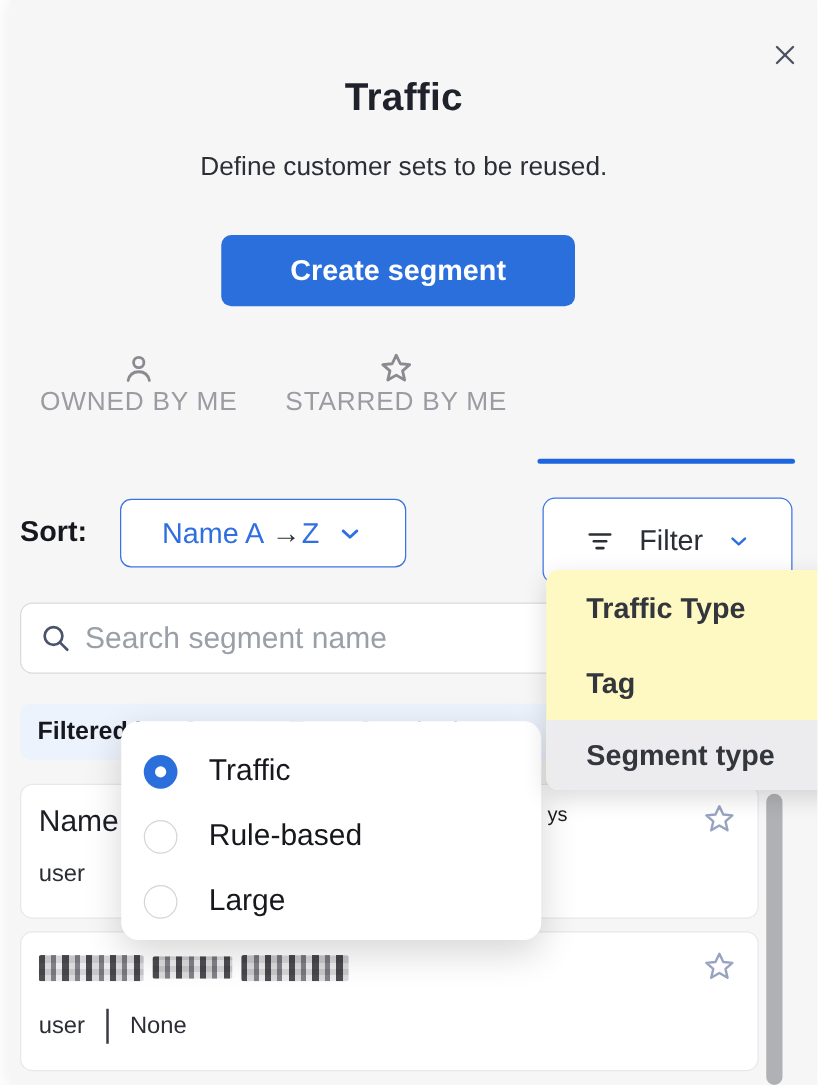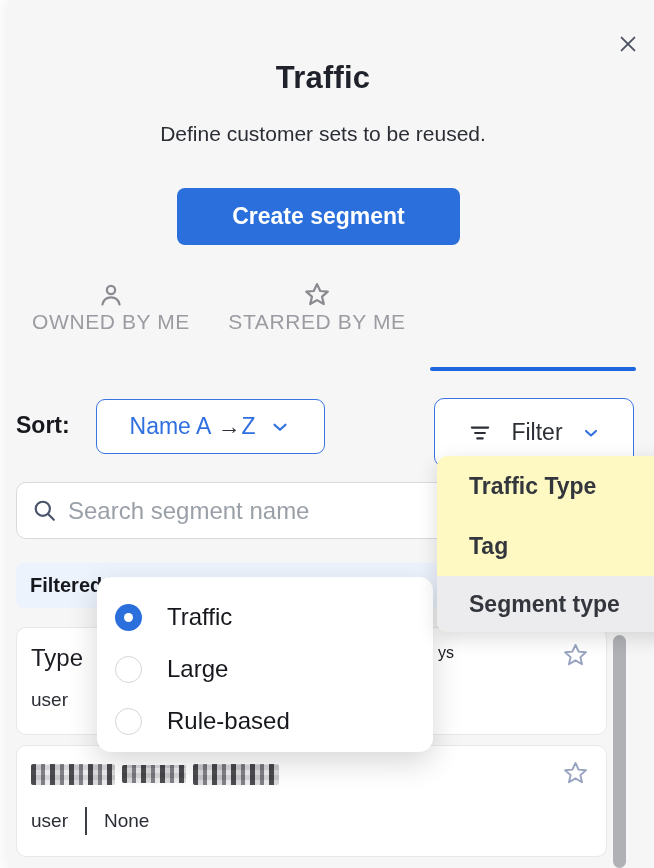--- a/index.html
+++ b/index.html
@@ -152,21 +152,21 @@
     </span>
     <input type="text" placeholder="Search segment name" style="">
   </div>
 
   <div class="filtered-bar">
     <b>Filtered by:</b>
     <span>Segment Type: Standard</span>
   </div>
 
   <div class="card card-1">
-    <span class="name-line">Type</span>
+    <span class="name-line">Name</span>
     <span class="name-frag2">ys</span>
     <span class="star-btn">
       <svg width="29" height="29" viewBox="0 0 24 24" fill="none" stroke="#97a3c0" stroke-width="1.6" stroke-linejoin="round">
           <path d="M12 3.3l2.6 5.5 6 .55-4.55 4 1.35 5.9L12 16.1l-5.4 3.15 1.35-5.9-4.55-4 6-.55z"></path>
         </svg>
     </span>
     <span class="meta-line">
       <span>user</span>
     </span>
   </div>
@@ -199,20 +199,20 @@
     <div class="menu-item highlighted">Segment type</div>
   </div>
 
   <div class="type-popup">
     <div class="radio-row">
       <span class="radio checked"></span>
       <span class="radio-label">Traffic</span>
     </div>
     <div class="radio-row">
       <span class="radio"></span>
-      <span class="radio-label">Large</span>
+      <span class="radio-label">Rule-based</span>
     </div>
     <div class="radio-row">
       <span class="radio"></span>
-      <span class="radio-label">Rule-based</span>
+      <span class="radio-label">Large</span>
     </div>
   </div>
 </div>
 
 </body></html>

